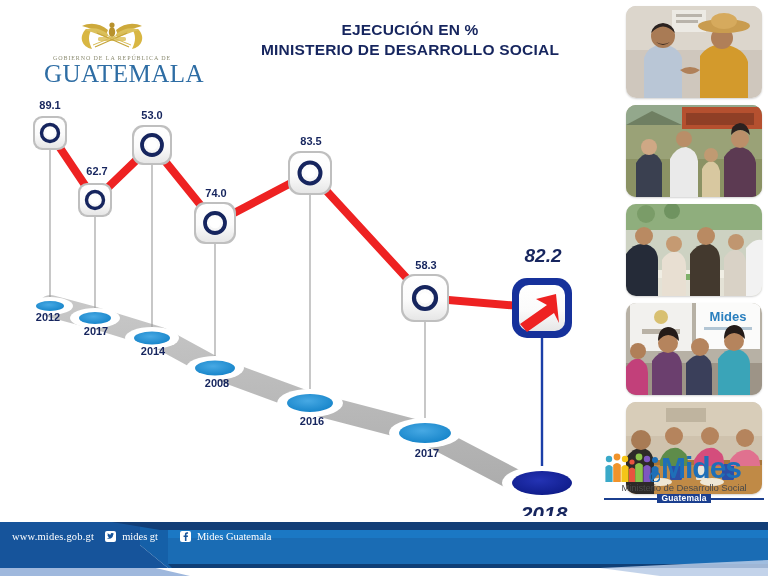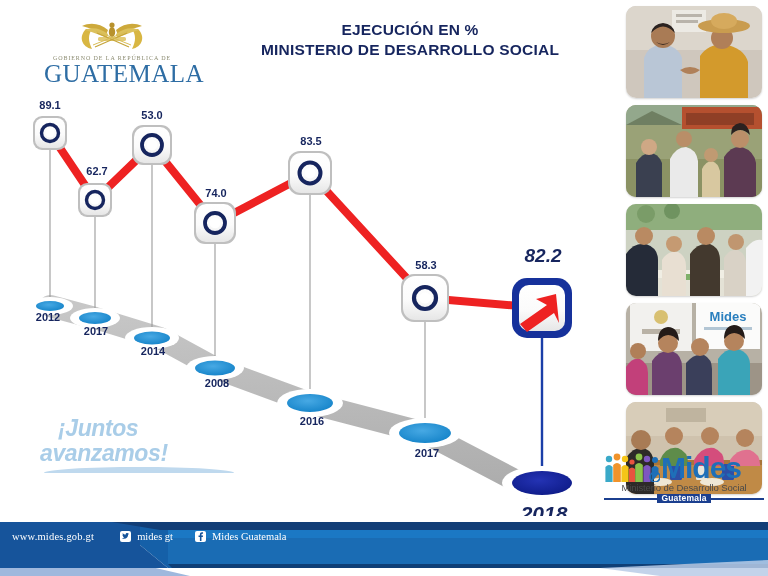--- a/index.html
+++ b/index.html
@@ -92,21 +92,21 @@
     padding:0 4px;line-height:9px;letter-spacing:.2px;
   }
 
   
   #footer{position:absolute;left:0;top:516px;width:768px;height:60px;}
   #footer svg{position:absolute;left:0;top:0;}
   #footer-links{
     position:absolute;left:12px;top:15px;display:flex;align-items:center;
     color:#ffffff;font-family:"Liberation Serif", serif;font-size:10.5px;
   }
-  #footer-links .site{margin-right:26px;letter-spacing:.2px;}
+  #footer-links .site{margin-right:11px;letter-spacing:.2px;}
   #footer-links .soc{display:flex;align-items:center;margin-right:22px;}
   #footer-links .soc .chip{
     width:11px;height:11px;background:#ffffff;border-radius:2px;
     margin-right:6px;display:flex;align-items:center;justify-content:center;
   }
   #footer-links .soc .chip svg{position:static;}
 </style>
 </head>
 <body>
 
@@ -272,25 +272,20 @@
 
     <div class="yearlabel" style="left:48px;  top:208px;">2012</div>
     <div class="yearlabel" style="left:96px;  top:222px;">2017</div>
     <div class="yearlabel" style="left:153px; top:242px;">2014</div>
     <div class="yearlabel" style="left:217px; top:274px;">2008</div>
     <div class="yearlabel" style="left:312px; top:312px;">2016</div>
     <div class="yearlabel" style="left:427px; top:344px;">2017</div>
     <div class="yearlabel big" style="left:544px; top:399px;font-style:italic;">2018</div>
   </div>
 
-  <div id="slogan">
-    <div class="l1">¡Juntos</div>
-    <div class="l2">avanzamos!</div>
-    <div class="swoosh"></div>
-  </div>
 
   <div id="photos">
 
     <div class="photo">
       <svg viewBox="0 0 136 92" preserveAspectRatio="none">
         <rect width="136" height="92" fill="#cfc7bd"></rect>
         <rect x="0" y="0" width="136" height="44" fill="#dcd6cc"></rect>
         <rect x="46" y="4" width="34" height="22" fill="#eceae4"></rect>
         <rect x="50" y="8" width="26" height="3" fill="#b9b4ab"></rect>
         <rect x="50" y="14" width="22" height="3" fill="#b9b4ab"></rect>

